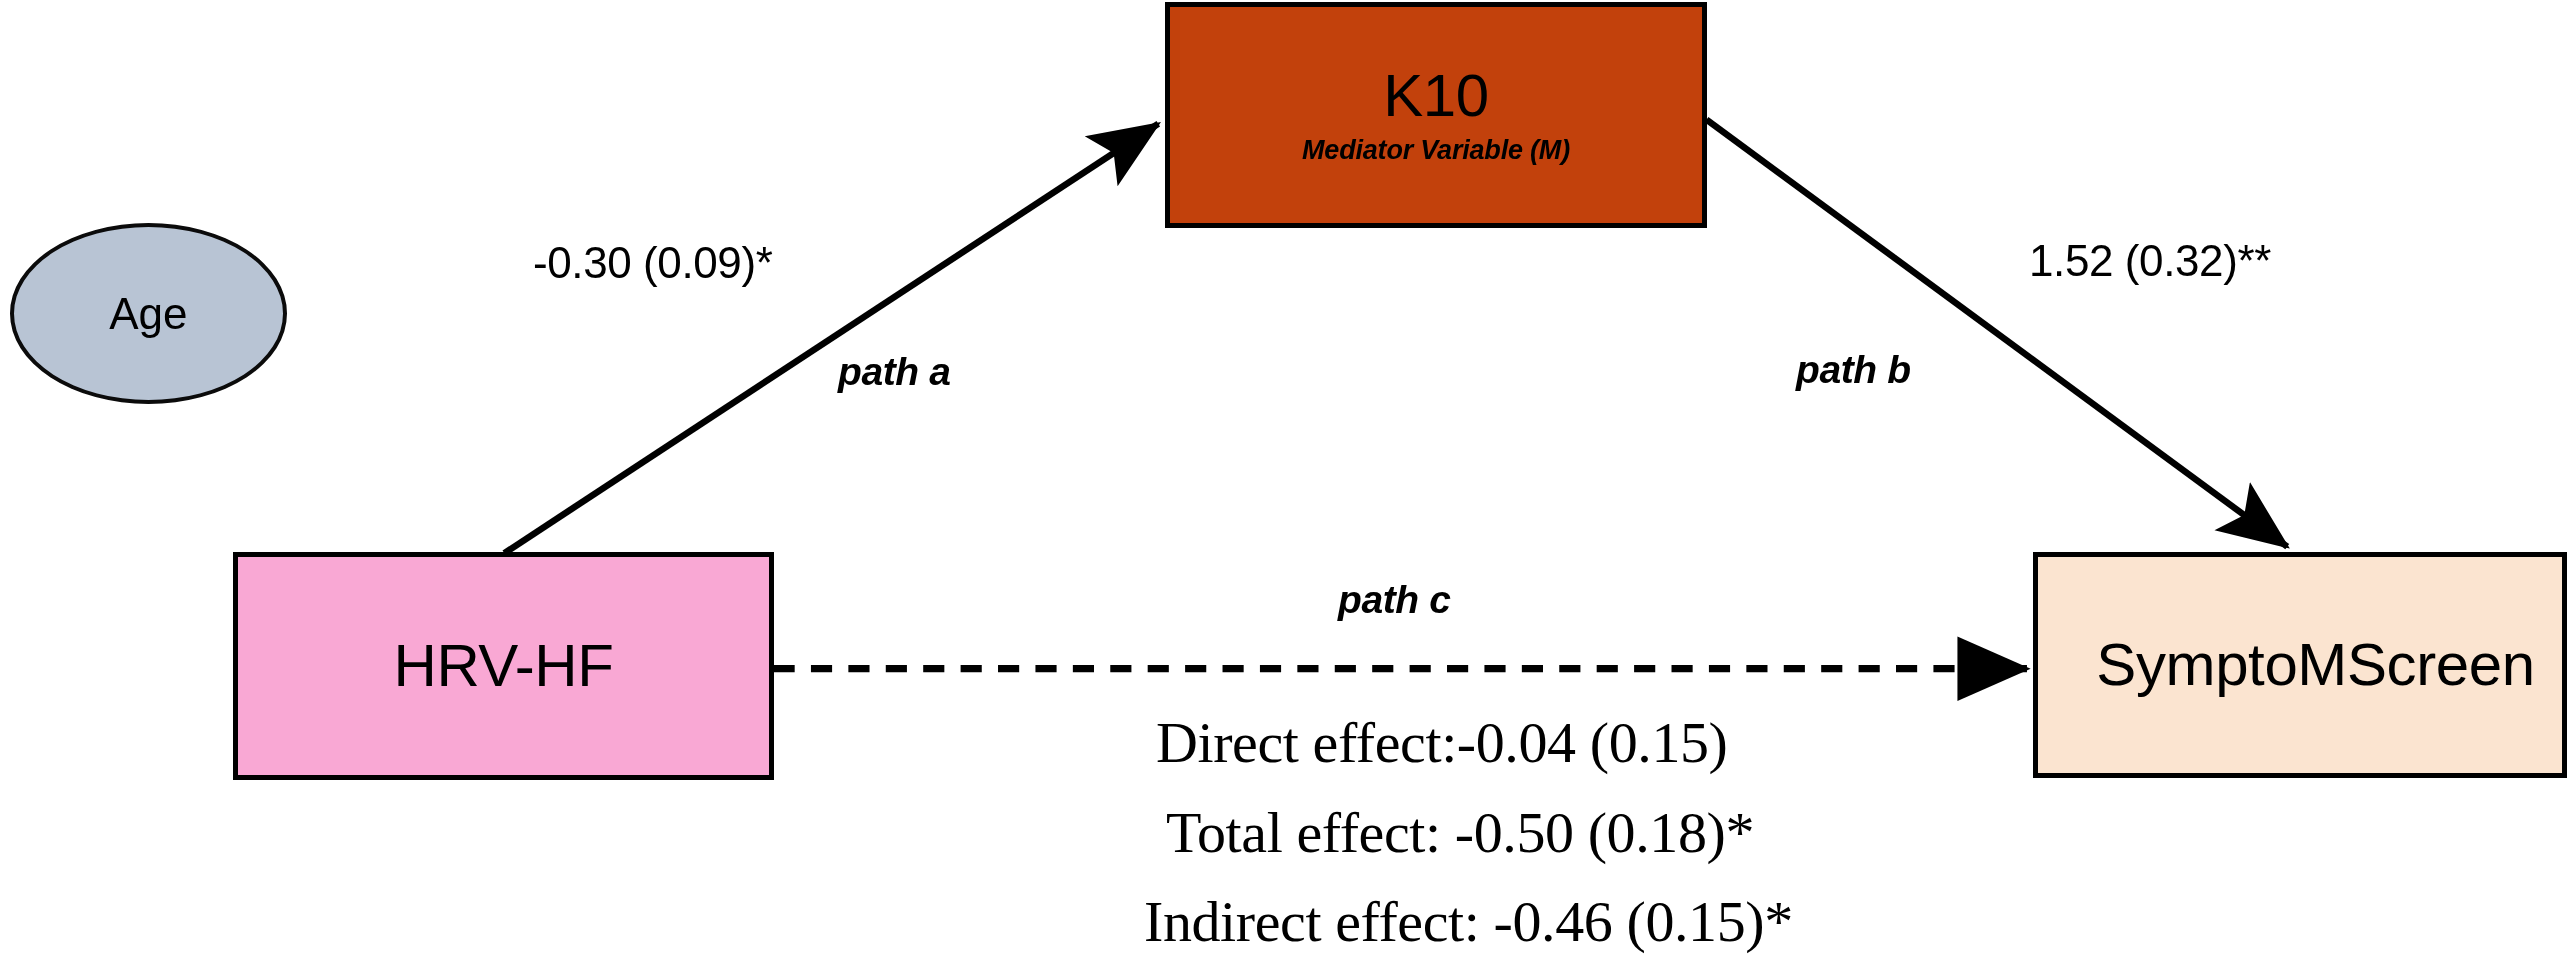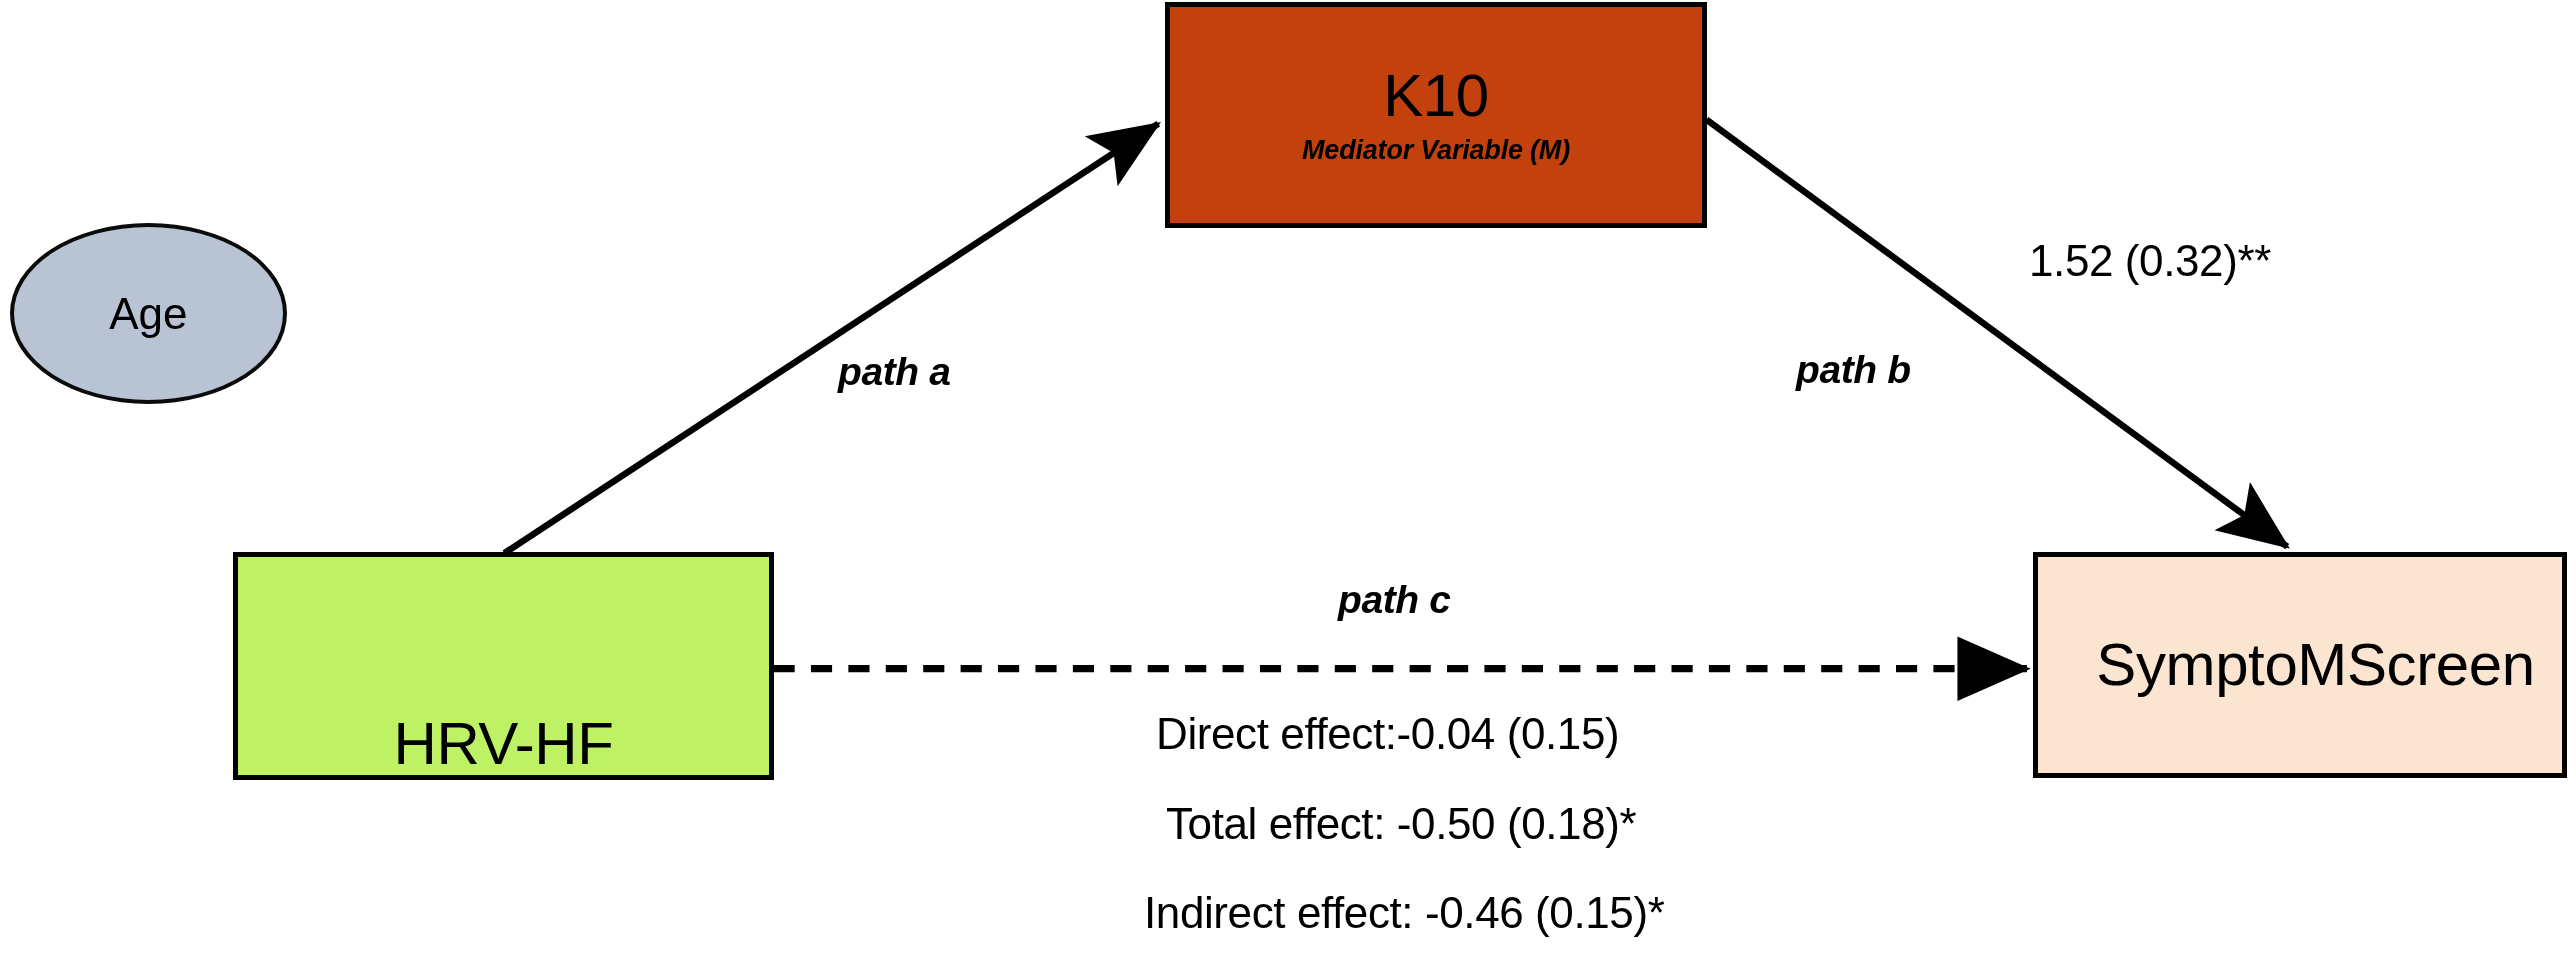--- a/index.html
+++ b/index.html
@@ -100,22 +100,23 @@
     font-size: 44px;
     letter-spacing: -0.4px;
   }
   .pathname {
     font-size: 39px;
     font-style: italic;
     font-weight: 600;
     letter-spacing: -0.4px;
   }
   .effect {
-    font-size: 44px;
+    font-size: 58px;
     letter-spacing: -0.4px;
+    font-family: Liberation Serif, serif;
   }
 
   #label-coef-a   { left: 533px;  top: 238px; }
   #label-path-a   { left: 838px; top: 350px; }
   #label-coef-b   { left: 2029px; top: 236px; }
   #label-path-b   { left: 1796px; top: 348px; }
   #label-path-c   { left: 1338px; top: 578px; }
   #label-direct   { left: 1156px; top: 709px; }
   #label-total    { left: 1166px; top: 799px; }
   #label-indirect { left: 1144px; top: 888px; }
@@ -144,28 +145,29 @@
 
   <div id="node-covariate" style="background:#b8c4d4;">
     <span class="title">Age</span>
   </div>
 
   <div id="node-mediator" class="node" style="background:#c2410c;">
     <span class="title">K10</span>
     <span class="subtitle">Mediator Variable (M)</span>
   </div>
 
-  <div id="node-predictor" class="node" style="background:#bef264;justify-content:flex-end;">
+  <div id="node-predictor" class="node" style="background:#f9a8d4;">
     <span class="title">HRV-HF</span>
   </div>
 
   <div id="node-outcome" class="node" style="background:#fbe4d0;padding-left:31px;">
     <span class="title">SymptoMScreen</span>
   </div>
 
+  <div id="label-coef-a" class="label coef">-0.30 (0.09)*</div>
   <div id="label-path-a" class="label pathname">path a</div>
 
   <div id="label-coef-b" class="label coef">1.52 (0.32)**</div>
   <div id="label-path-b" class="label pathname">path b</div>
 
   <div id="label-path-c" class="label pathname">path c</div>
 
   <div id="label-direct" class="label effect">Direct effect:-0.04 (0.15)</div>
   <div id="label-total" class="label effect">Total effect: -0.50 (0.18)*</div>
   <div id="label-indirect" class="label effect">Indirect effect: -0.46 (0.15)*</div>

